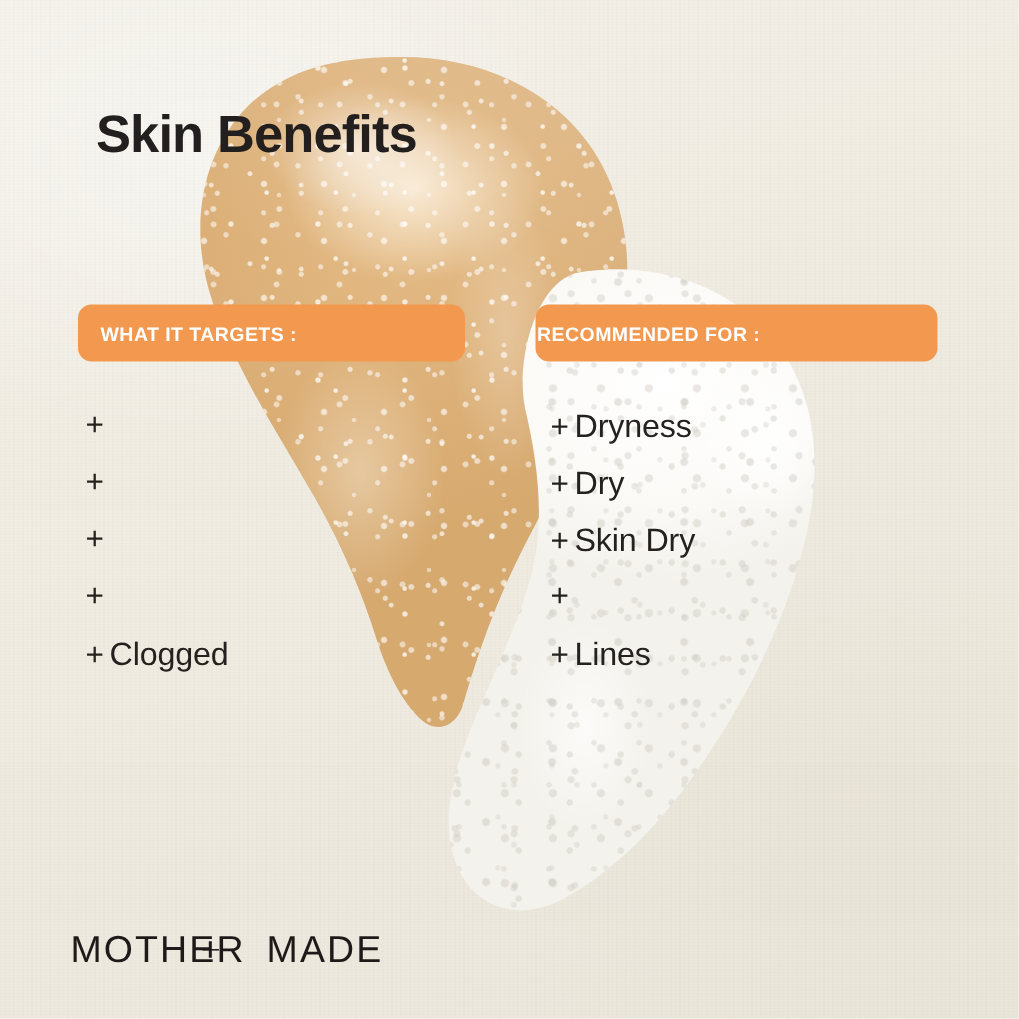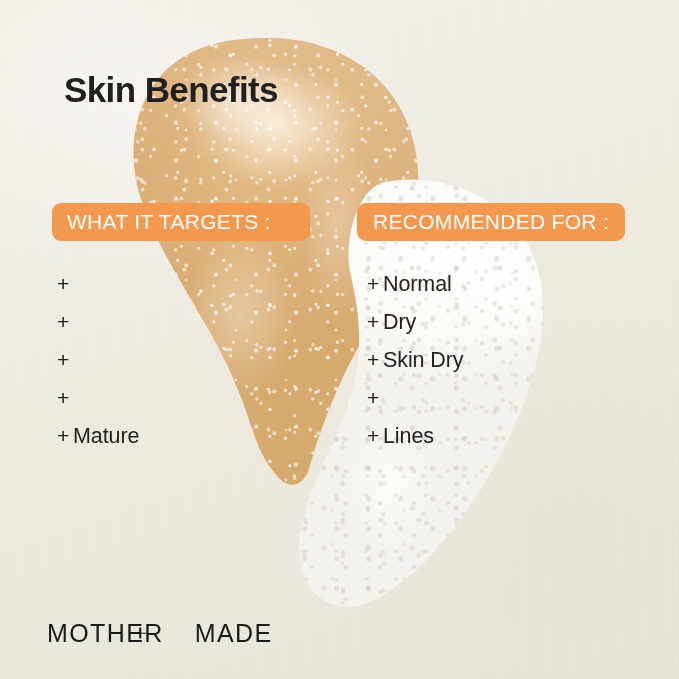--- a/index.html
+++ b/index.html
@@ -168,25 +168,25 @@
     position: absolute;
     top: 203px;
     height: 38px;
     background: #f2994f;
     border-radius: 9px;
     display: flex;
     align-items: center;
     box-sizing: border-box;
   }
   .header-bar.left  { left: 52px;  width: 258px; padding-left: 15px; }
-  .header-bar.right { left: 357px; width: 268px; padding-left: 16px; }
+  .header-bar.right { left: 357px; width: 268px; padding-left: 1px; }
   .header-bar-label {
     color: #ffffff;
-    font-size: 21px;
-    font-weight: 400;
+    font-size: 13px;
+    font-weight: 700;
     letter-spacing: 0.3px;
     white-space: nowrap;
   }
 
   .benefit-list {
     position: absolute;
     top: 272px;
     margin: 0;
     padding: 0;
     list-style: none;
@@ -221,21 +221,21 @@
     height: 30px;
   }
   .brand-word {
     position: relative;
     font-size: 25px;
     font-weight: 400;
     letter-spacing: 1.4px;
     color: #1d1a19;
     line-height: 1;
   }
-  .brand-word.second { margin-left: 31px; }
+  .brand-word.second { margin-left: 14px; }
   .brand-cross {
     position: absolute;
     right: 18px;
     top: 50%;
     width: 11px;
     height: 11px;
     transform: translateY(-50%);
     pointer-events: none;
   }
   .brand-cross::before,
@@ -295,28 +295,28 @@
         <span class="benefit-bullet">+</span>
       </li>
       <li class="benefit-item">
         <span class="benefit-bullet">+</span>
       </li>
       <li class="benefit-item">
         <span class="benefit-bullet">+</span>
       </li>
       <li class="benefit-item">
         <span class="benefit-bullet">+</span>
-        <span>Mature</span>
+        <span>Clogged</span>
       </li>
     </ul>
 
     <ul class="benefit-list right">
       <li class="benefit-item">
         <span class="benefit-bullet">+</span>
-        <span>Normal</span>
+        <span>Dryness</span>
       </li>
       <li class="benefit-item">
         <span class="benefit-bullet">+</span>
         <span>Dry</span>
       </li>
       <li class="benefit-item">
         <span class="benefit-bullet">+</span>
         <span>Skin Dry</span>
       </li>
       <li class="benefit-item">

